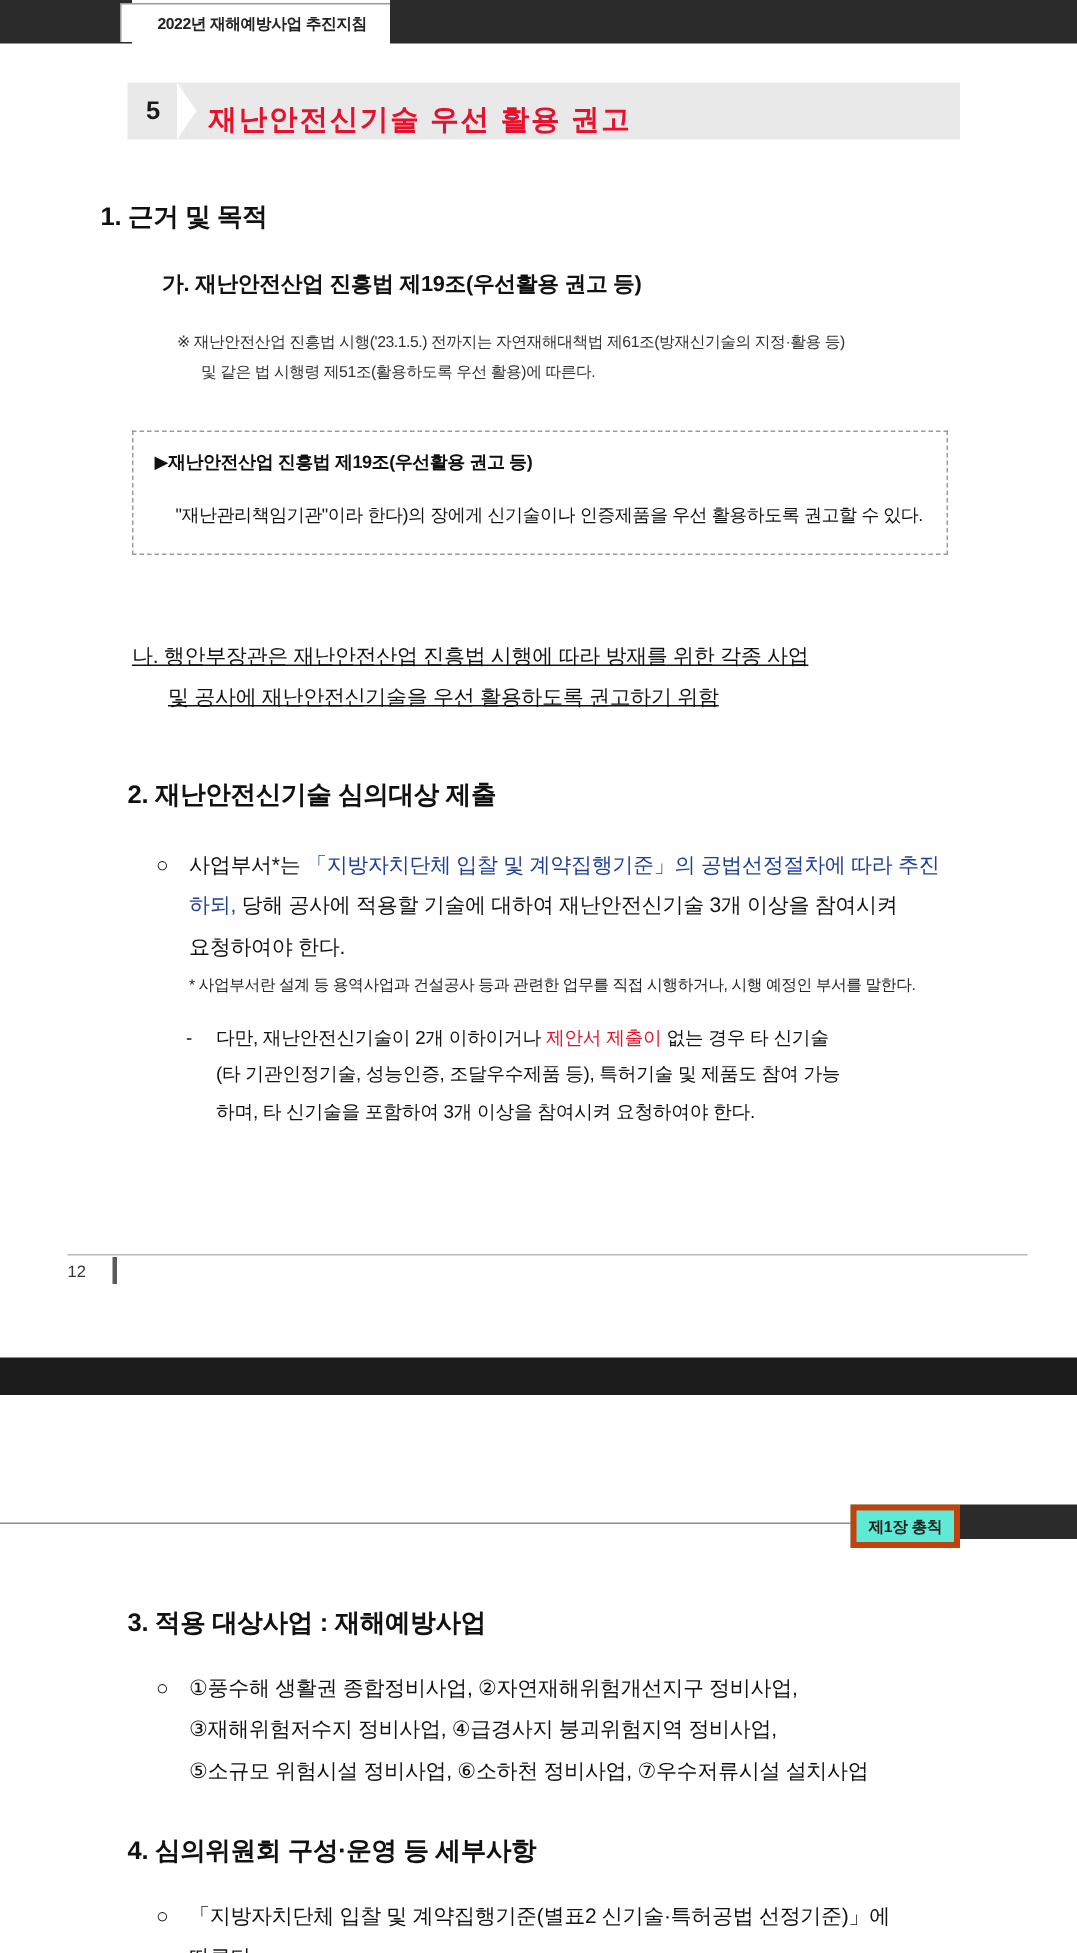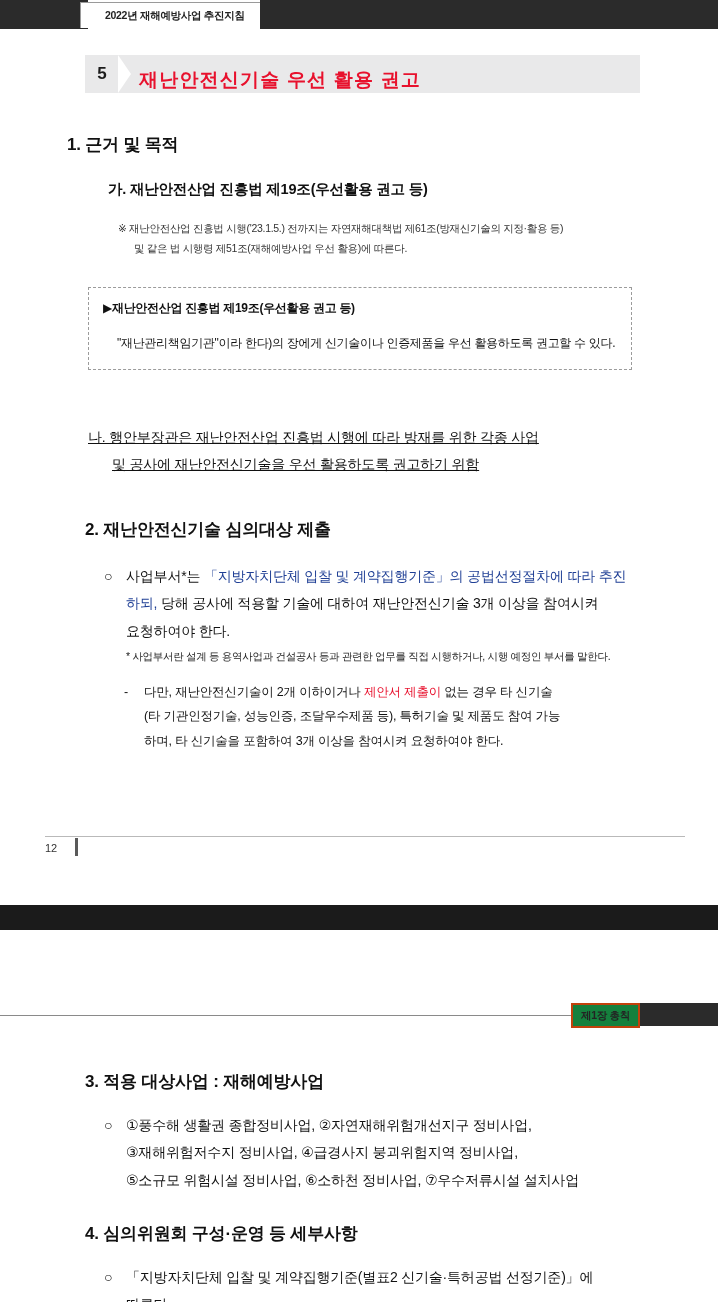--- a/index.html
+++ b/index.html
@@ -183,22 +183,22 @@
   
   .p2-rule {
     position: absolute;
     left: 0; top: 85px;
     width: 718px; height: 1px;
     background: #8a8a8a;
   }
   .p2-tab {
     position: absolute;
     right: 78px; top: 73px;
-    background: #15803d;
-    border: 2px solid #c2410c;
+    background: #5eead4;
+    border: 4px solid #c2410c;
     height: 21px;
     display: flex;
     align-items: center;
     padding: 0 8px;
     font-size: 10.5px;
     font-weight: bold;
     letter-spacing: -0.3px;
     color: #232323;
   }
   .p2-rightbar {
@@ -227,21 +227,21 @@
     <div class="banner-arrow"></div>
     <div class="banner-title">재난안전신기술 우선 활용 권고</div>
   </div>
 
   <div class="abs h1" style="left:67px; top:133px;">1. 근거 및 목적</div>
 
   <div class="abs h2" style="left:108px; top:180px;">가. 재난안전산업 진흥법 제19조(우선활용 권고 등)</div>
 
   <div class="abs note" style="left:118px; top:219px; width:525px;">
     <div>※ 재난안전산업 진흥법 시행('23.1.5.) 전까지는 자연재해대책법 제61조(방재신기술의 지정·활용 등)</div>
-    <div style="padding-left:16px;">및 같은 법 시행령 제51조(재해예방사업 우선 활용)에 따른다.</div>
+    <div style="padding-left:16px;">및 같은 법 시행령 제51조(활용하도록 우선 활용)에 따른다.</div>
   </div>
 
   <div class="lawbox">
     <div class="lawbox-title">▶재난안전산업 진흥법 제19조(우선활용 권고 등)</div>
     <div class="lawbox-body">
       <div style="padding-left:14px;">"재난관리책임기관"이라 한다)의 장에게 신기술이나 인증제품을 우선 활용하도록 권고할 수 있다.</div>
     </div>
   </div>
 
   <div class="abs para" style="left:88px; top:424px; width:548px;text-decoration:underline;">

